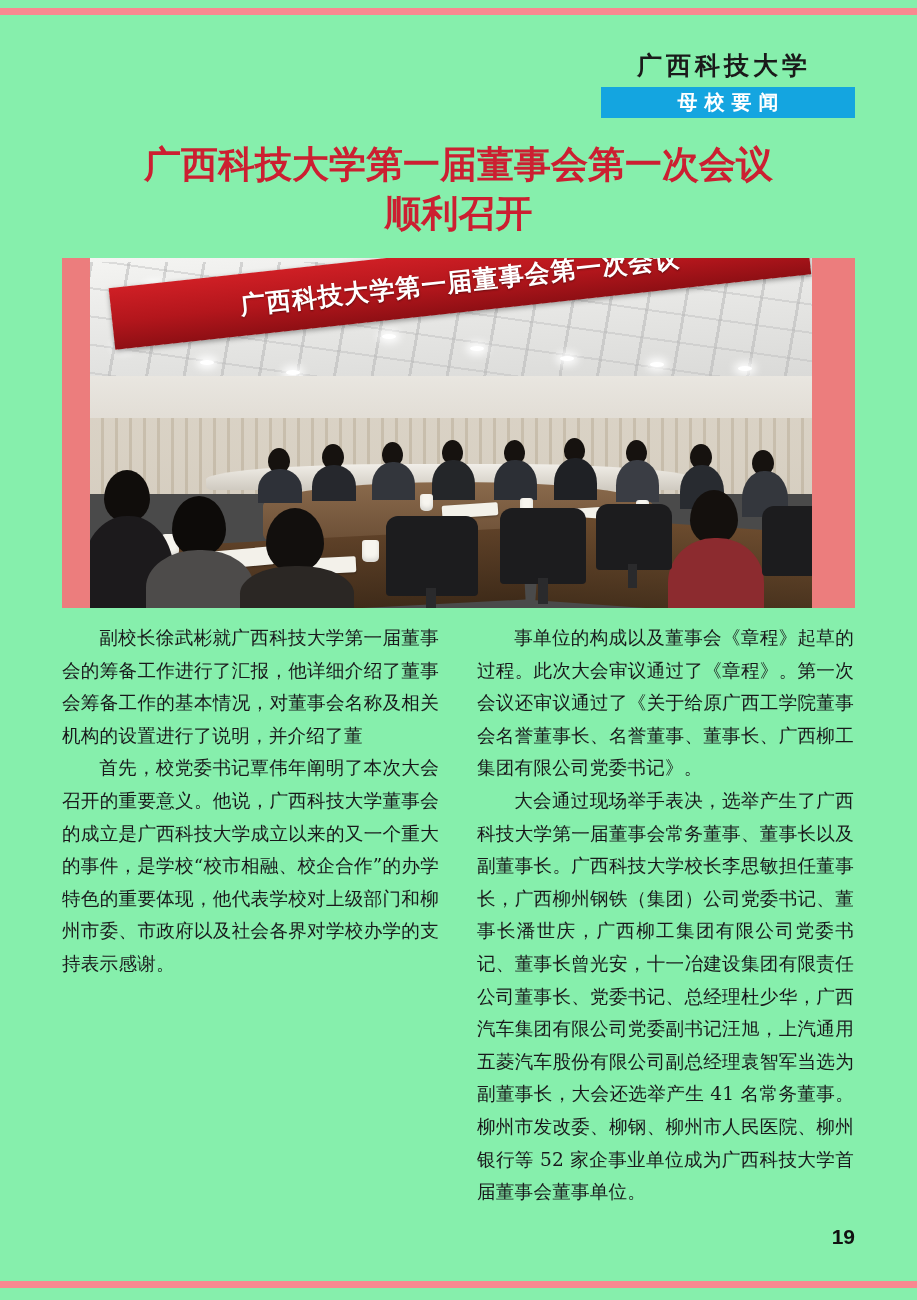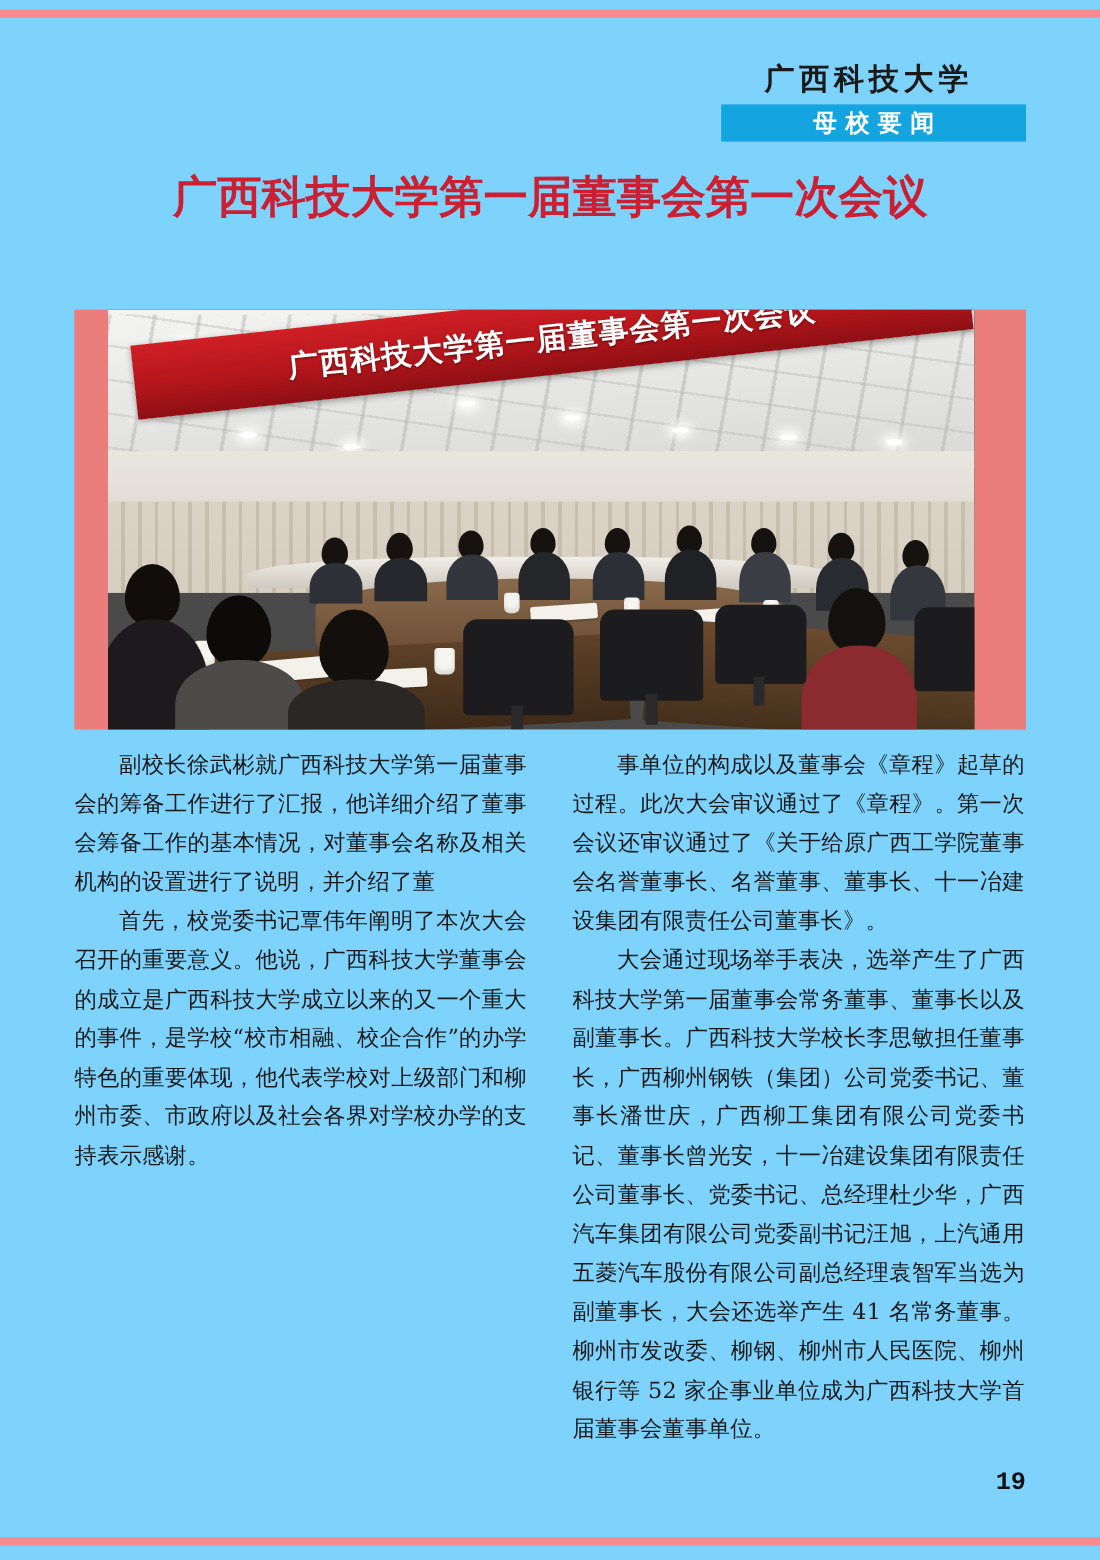--- a/index.html
+++ b/index.html
@@ -7,21 +7,21 @@
     padding: 0;
     background: #ffffff;
   }
   body {
     font-family: "DejaVu Serif", "Liberation Serif", serif;
   }
   .page {
     position: relative;
     width: 917px;
     height: 1300px;
-    background: #7dd3fc;
+    background: #86efac;
     overflow: hidden;
     box-sizing: border-box;
   }
   
   .rule-top, .rule-bottom {
     position: absolute;
     left: 0;
     width: 917px;
     height: 7px;
     background: #f98990;
@@ -246,21 +246,21 @@
     text-indent: 2em;
     margin: 0;
     letter-spacing: 0.2px;
   }
 
   
   .folio {
     position: absolute;
     right: 62px;
     top: 1225px;
-    font-family: Liberation Mono, monospace;
+    font-family: Liberation Sans, sans-serif;
     font-weight: bold;
     font-size: 21px;
     color: #111111;
   }
 </style>
 </head>
 <body>
 
 <div class="page">
 
@@ -269,20 +269,21 @@
 
   <div class="masthead">
     <div class="masthead-univ">广西科技大学</div>
     <div class="masthead-banner">
       <span class="masthead-banner-text">母校要闻</span>
     </div>
   </div>
 
   <div class="headline">
     <div class="headline-line">广西科技大学第一届董事会第一次会议</div>
+    <div class="headline-line">顺利召开</div>
   </div>
 
   <div class="photo-wrap">
     <div class="photo">
 
       <div class="ph-ceiling"></div>
       <div class="ph-light" style="left:58px;  top:26px;"></div>
       <div class="ph-light" style="left:128px; top:44px;"></div>
       <div class="ph-light" style="left:206px; top:60px;"></div>
       <div class="ph-light" style="left:292px; top:76px;"></div>
@@ -358,20 +359,20 @@
 
     </div>
   </div>
 
   <div class="columns">
     <div class="col">
       <p class="para">副校长徐武彬就广西科技大学第一届董事会的筹备工作进行了汇报，他详细介绍了董事会筹备工作的基本情况，对董事会名称及相关机构的设置进行了说明，并介绍了董</p>
       <p class="para">首先，校党委书记覃伟年阐明了本次大会召开的重要意义。他说，广西科技大学董事会的成立是广西科技大学成立以来的又一个重大的事件，是学校“校市相融、校企合作”的办学特色的重要体现，他代表学校对上级部门和柳州市委、市政府以及社会各界对学校办学的支持表示感谢。</p>
     </div>
     <div class="col">
-      <p class="para">事单位的构成以及董事会《章程》起草的过程。此次大会审议通过了《章程》。第一次会议还审议通过了《关于给原广西工学院董事会名誉董事长、名誉董事、董事长、十一冶建设集团有限责任公司董事长》。</p>
+      <p class="para">事单位的构成以及董事会《章程》起草的过程。此次大会审议通过了《章程》。第一次会议还审议通过了《关于给原广西工学院董事会名誉董事长、名誉董事、董事长、广西柳工集团有限公司党委书记》。</p>
       <p class="para">大会通过现场举手表决，选举产生了广西科技大学第一届董事会常务董事、董事长以及副董事长。广西科技大学校长李思敏担任董事长，广西柳州钢铁（集团）公司党委书记、董事长潘世庆，广西柳工集团有限公司党委书记、董事长曾光安，十一冶建设集团有限责任公司董事长、党委书记、总经理杜少华，广西汽车集团有限公司党委副书记汪旭，上汽通用五菱汽车股份有限公司副总经理袁智军当选为副董事长，大会还选举产生 41 名常务董事。柳州市发改委、柳钢、柳州市人民医院、柳州银行等 52 家企事业单位成为广西科技大学首届董事会董事单位。</p>
     </div>
   </div>
 
   <div class="folio">19</div>
 
 </div>
 
 </body></html>

